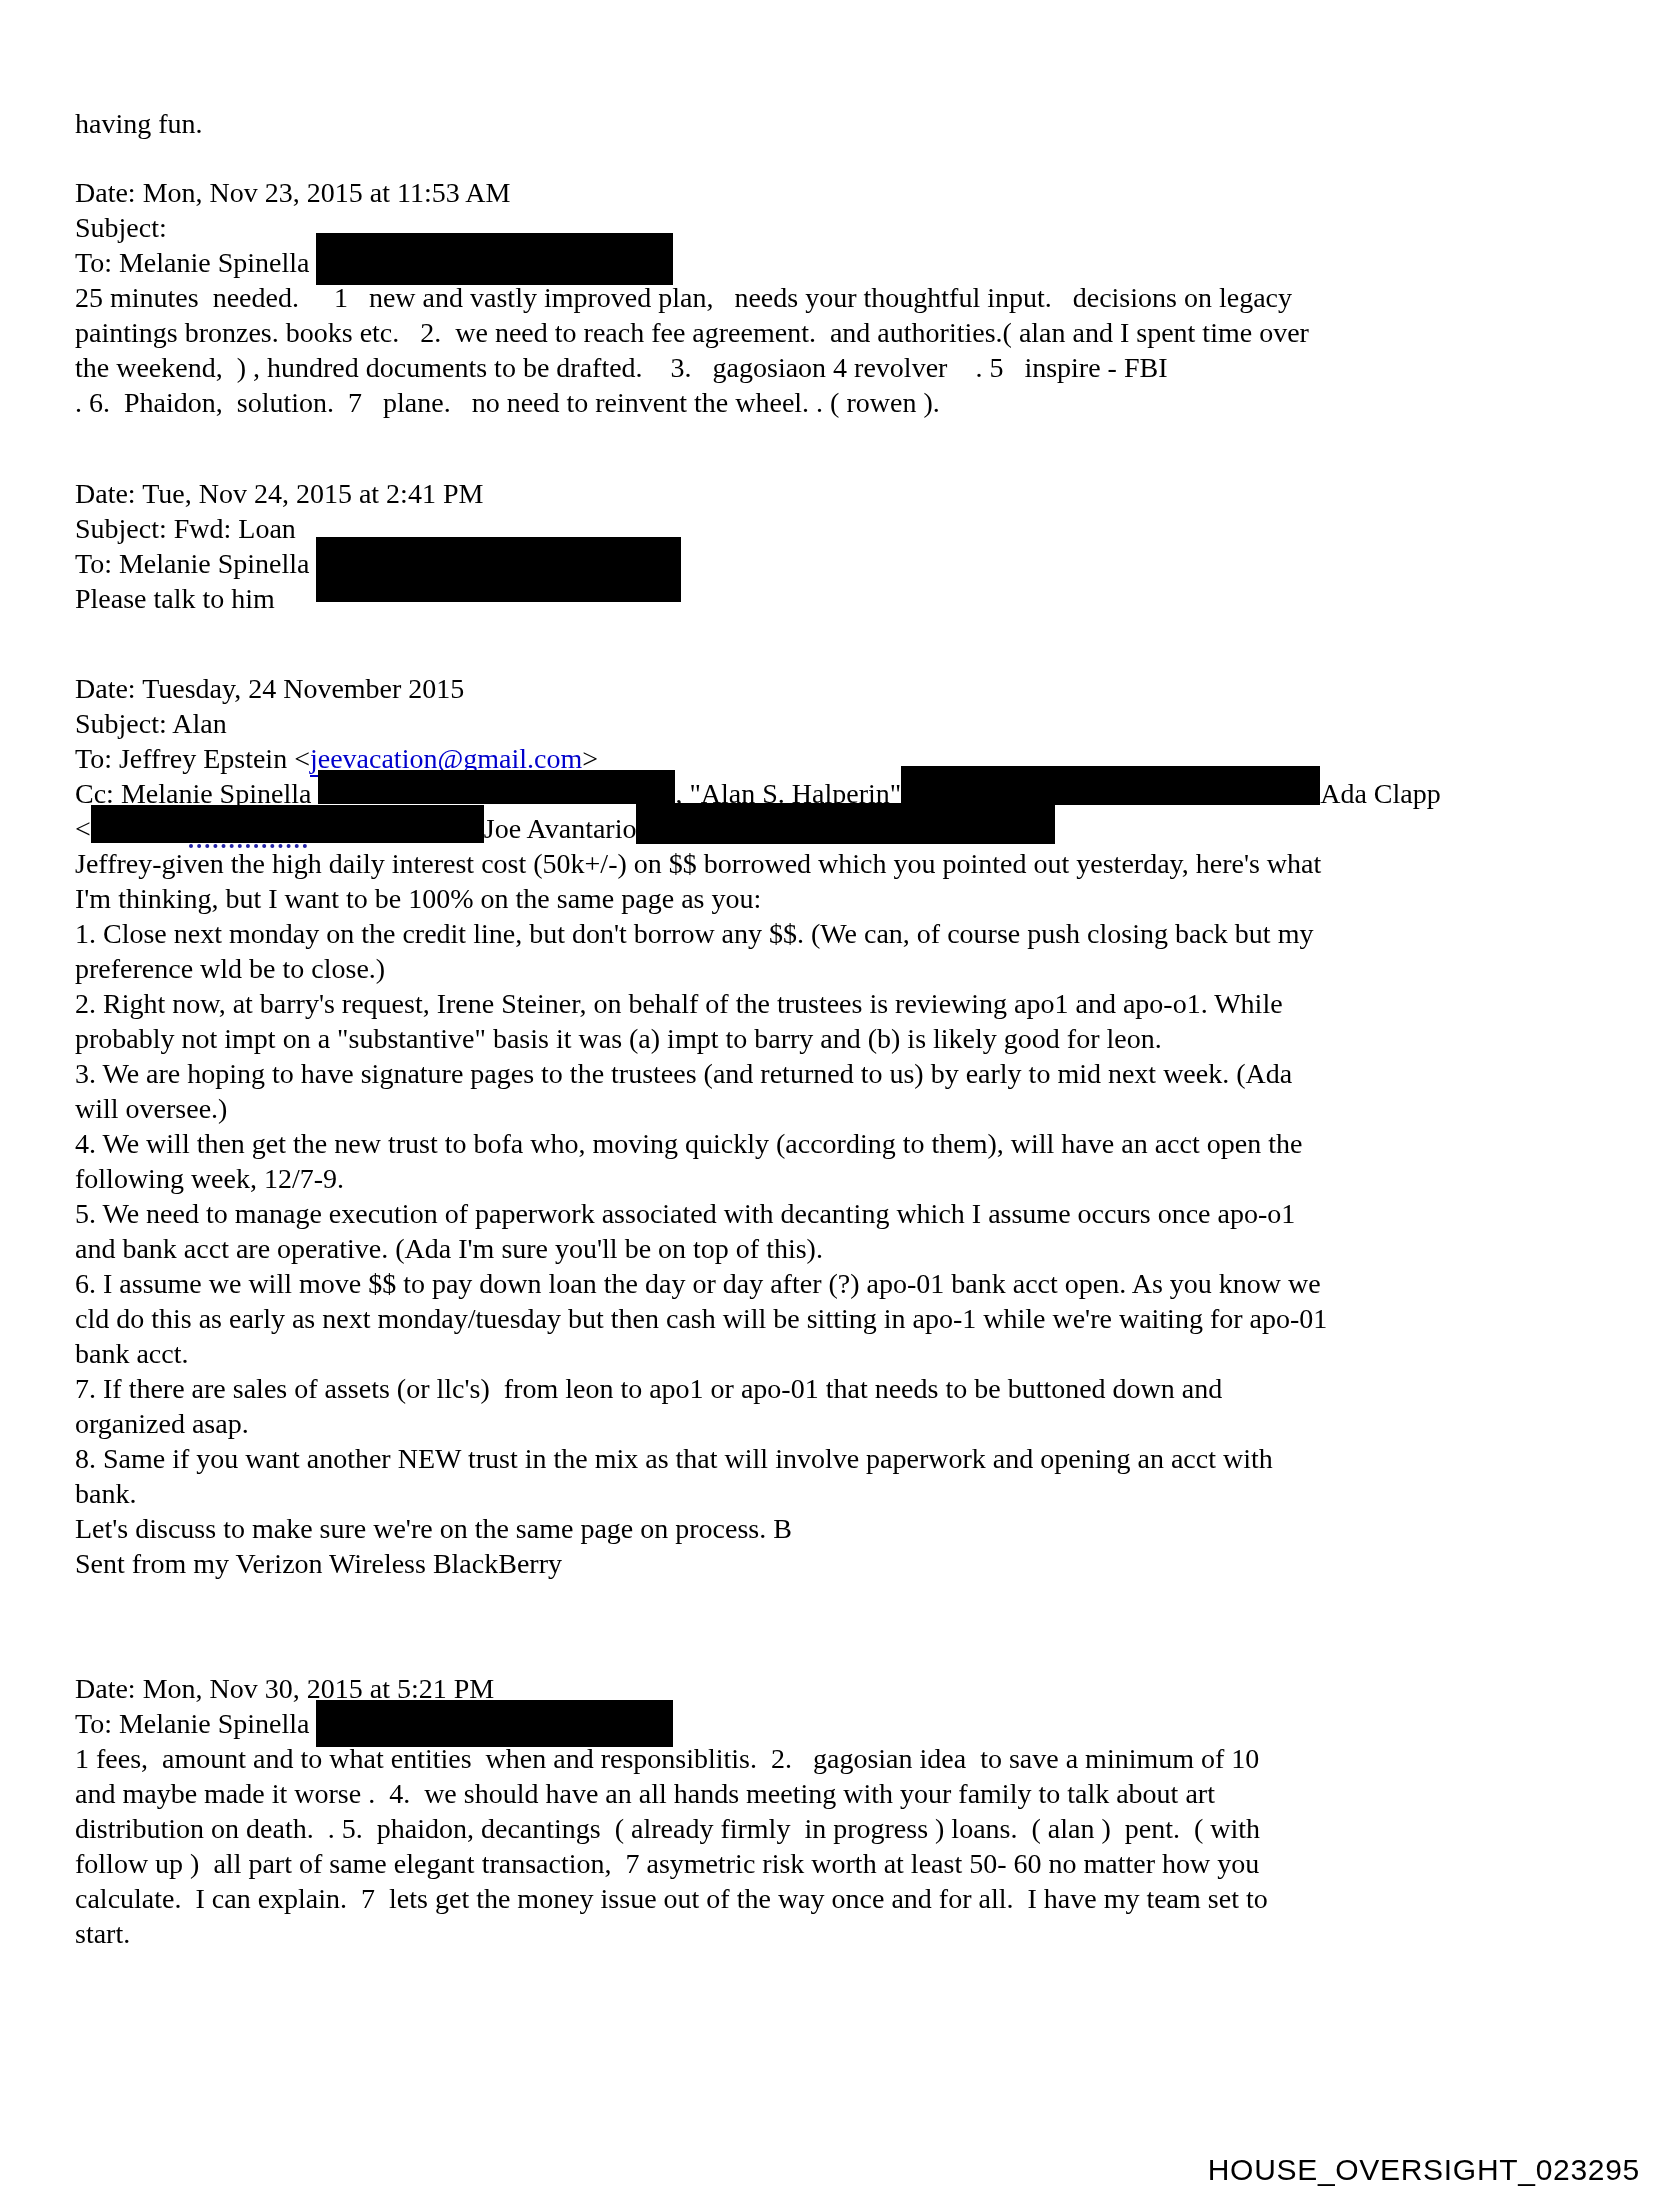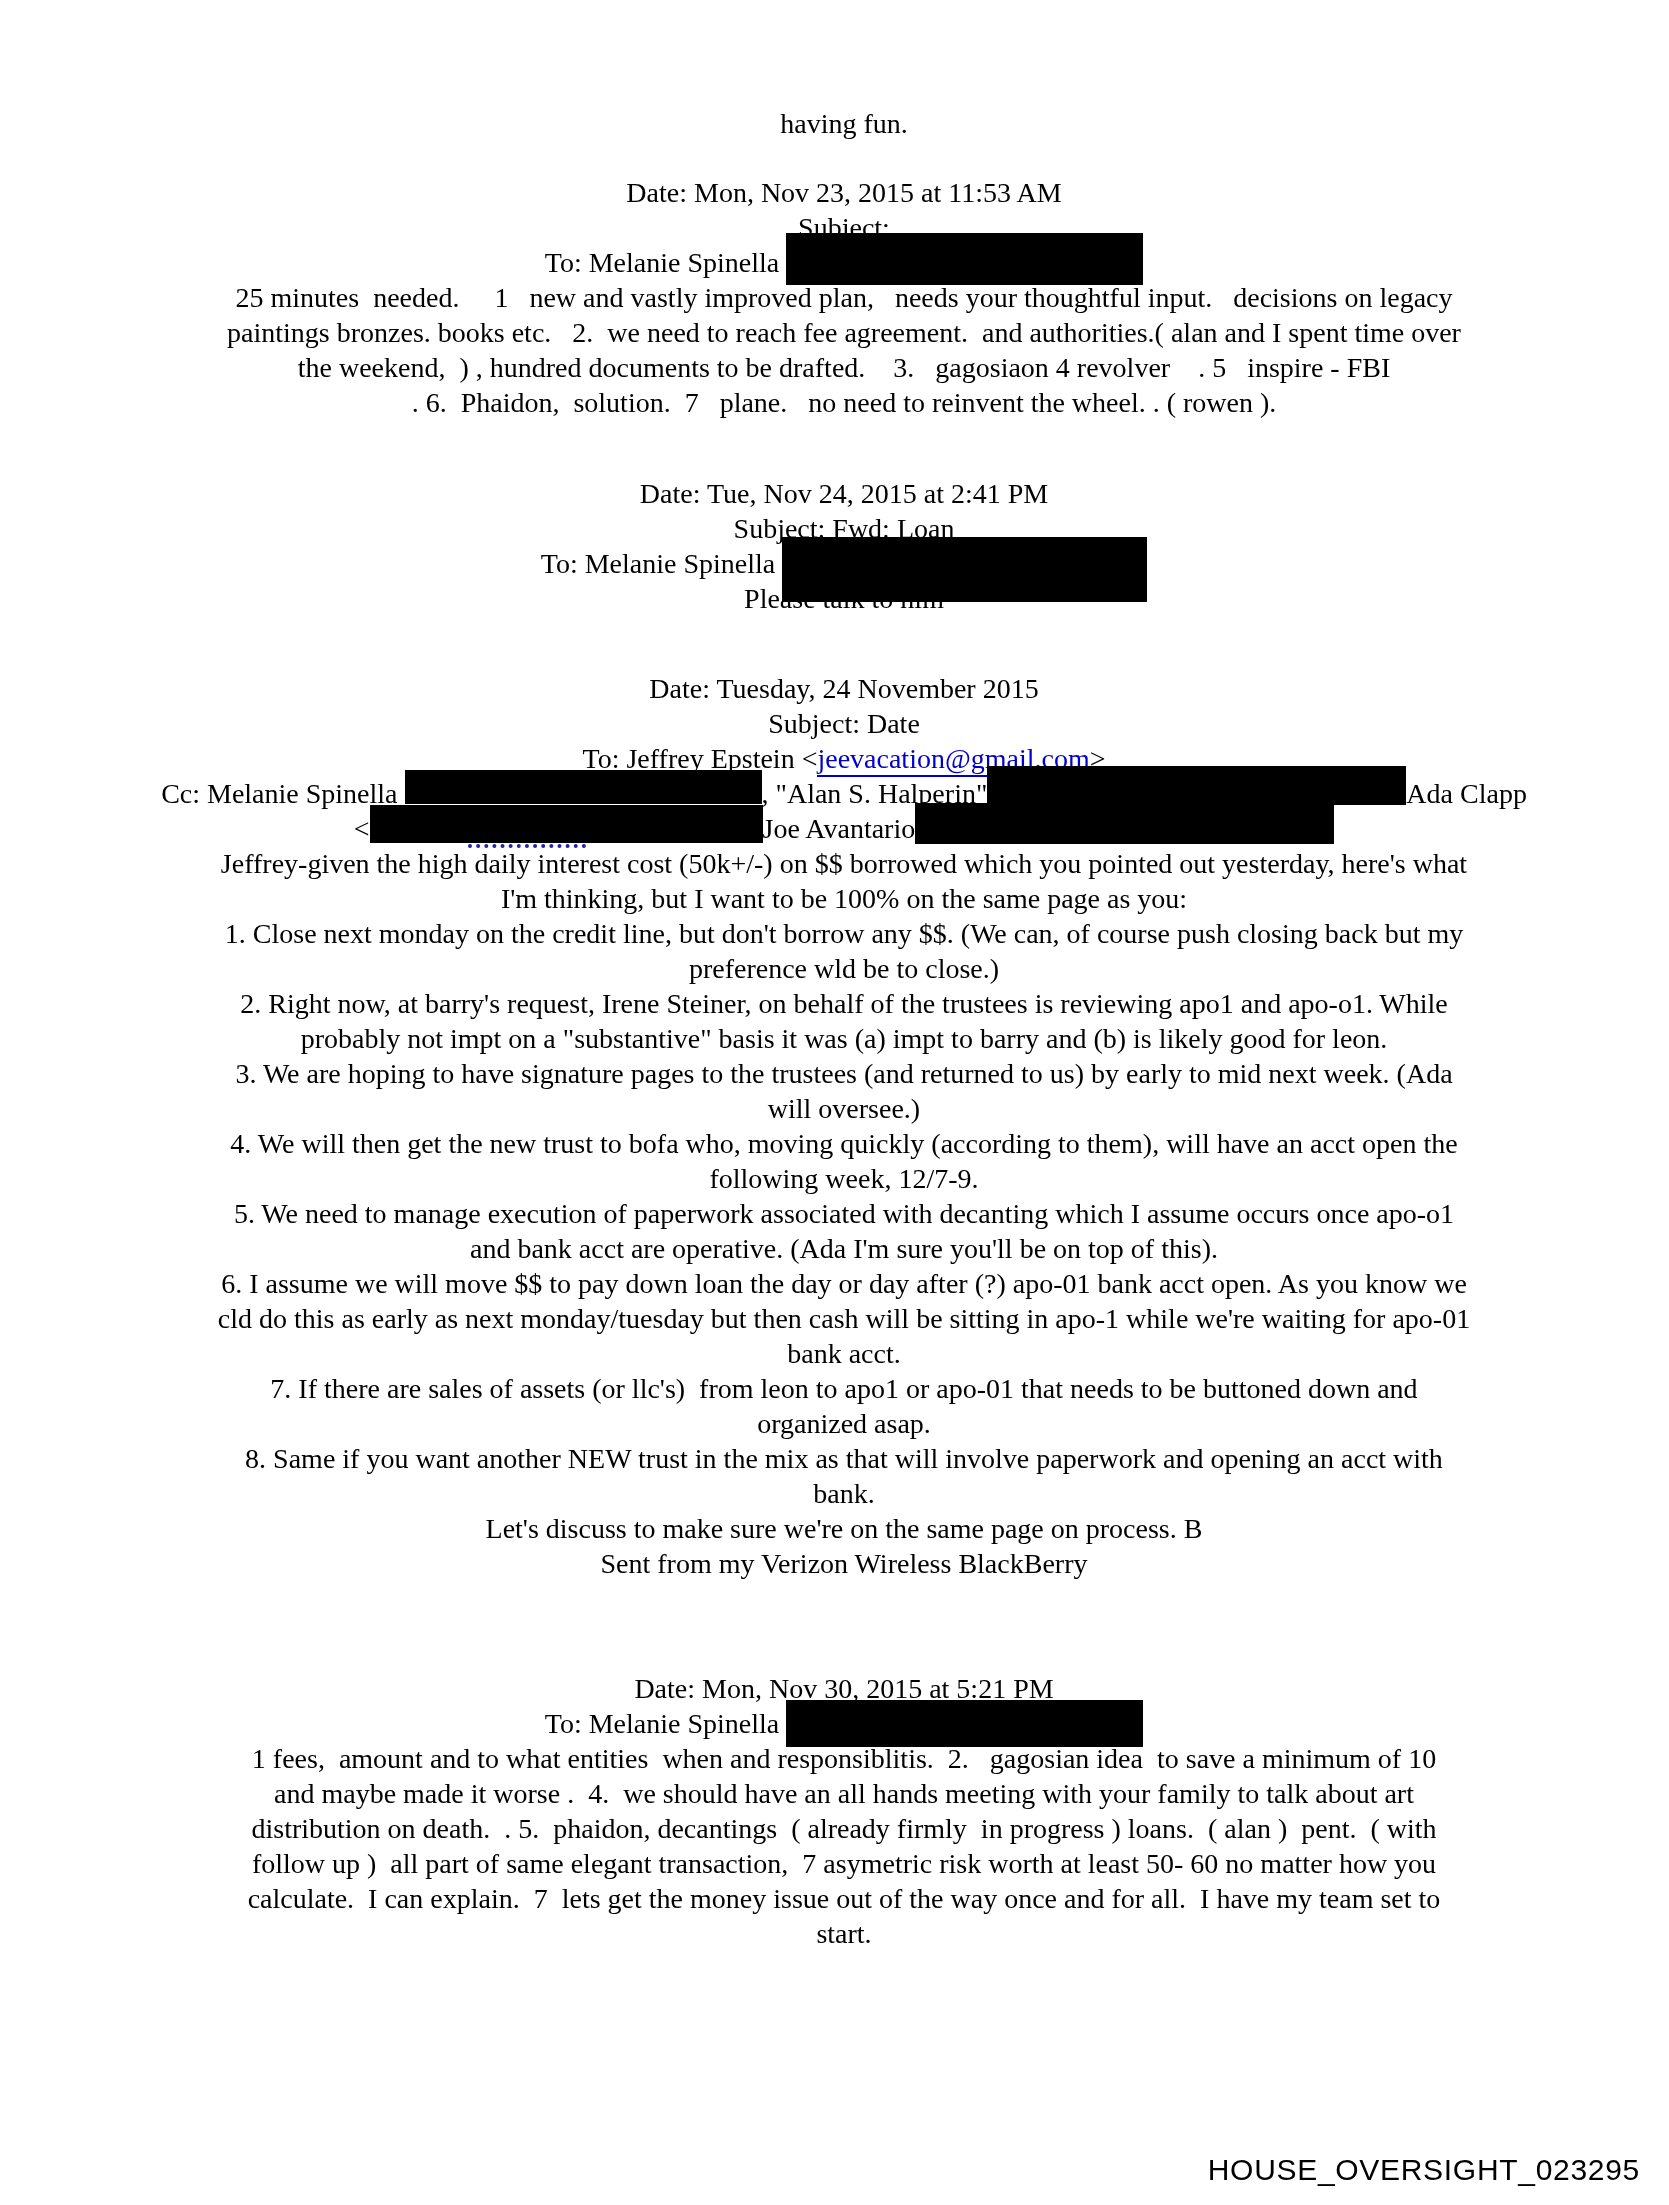--- a/index.html
+++ b/index.html
@@ -4,21 +4,21 @@
 <style>
   html,body{margin:0;padding:0;background:#888;}
   .page{
     position:relative;
     width:1669px;height:2205px;
     background:#ffffff;
     font-family:"Liberation Serif","DejaVu Serif",serif;
     font-size:28px;line-height:35px;color:#000;
     overflow:hidden;
   }
-  .content{position:absolute;left:75px;top:106px;width:1538px;text-align:center;}
+  .content{position:absolute;left:75px;top:106px;width:1538px;}
   .line{white-space:pre;min-height:35px;}
   .spacer{width:100%;}
   .link{color:#0000cc;border-bottom:2.6px solid #0000cc;padding-bottom:0.7px;}
   .redact{display:inline-block;position:relative;vertical-align:top;height:27.5px;}
   .redact .box{position:absolute;left:0;width:100%;background:#000;display:block;}
   .redact .marks{position:absolute;left:98px;top:33px;width:118px;height:0;
     border-bottom:4.6px dotted #2222a6;display:block;}
   .bates{
     position:absolute;top:2152px;right:29px;
     font-family:"Liberation Sans","DejaVu Sans",sans-serif;
@@ -39,21 +39,21 @@
       <div class="line"><span>paintings bronzes. books etc.   2.  we need to reach fee agreement.  and authorities.( alan and I spent time over</span></div>
       <div class="line"><span>the weekend,  ) , hundred documents to be drafted.    3.   gagosiaon 4 revolver    . 5   inspire - FBI</span></div>
       <div class="line"><span>. 6.  Phaidon,  solution.  7   plane.   no need to reinvent the wheel. . ( rowen ).</span></div>
       <div class="spacer" style="height: 56px;"></div>
       <div class="line"><span>Date: Tue, Nov 24, 2015 at 2:41 PM</span></div>
       <div class="line"><span>Subject: Fwd: Loan</span></div>
       <div class="line"><span>To: Melanie Spinella </span><span class="redact" style="width: 365px;"><i class="box" style="top: -9.2px; height: 65px;"></i></span></div>
       <div class="line"><span>Please talk to him</span></div>
       <div class="spacer" style="height: 55px;"></div>
       <div class="line"><span>Date: Tuesday, 24 November 2015</span></div>
-      <div class="line"><span>Subject: Date</span></div>
+      <div class="line"><span>Subject: Alan</span></div>
       <div class="line"><span>To: Jeffrey Epstein &lt;</span><span class="link">jeevacation@gmail.com</span><span>&gt;</span></div>
       <div class="line"><span>Cc: Melanie Spinella </span><span class="redact" style="width: 357px;"><i class="box" style="top: -5.9px; height: 34px;"></i></span><span>, "Alan S. Halperin"</span><span class="redact" style="width: 419px;"><i class="box" style="top: -9.8px; height: 39px;"></i></span><span>Ada Clapp</span></div>
       <div class="line"><span>&lt;</span><span class="redact" style="width: 393px;"><i class="box" style="top: -5.9px; height: 38px;"></i><i class="marks"></i></span><span>Joe Avantario</span><span class="redact" style="width: 419px;"><i class="box" style="top: -8.5px; height: 41px;"></i></span></div>
       <div class="line"><span>Jeffrey-given the high daily interest cost (50k+/-) on $$ borrowed which you pointed out yesterday, here's what</span></div>
       <div class="line"><span>I'm thinking, but I want to be 100% on the same page as you:</span></div>
       <div class="line"><span>1. Close next monday on the credit line, but don't borrow any $$. (We can, of course push closing back but my</span></div>
       <div class="line"><span>preference wld be to close.)</span></div>
       <div class="line"><span>2. Right now, at barry's request, Irene Steiner, on behalf of the trustees is reviewing apo1 and apo-o1. While</span></div>
       <div class="line"><span>probably not impt on a "substantive" basis it was (a) impt to barry and (b) is likely good for leon.</span></div>
       <div class="line"><span>3. We are hoping to have signature pages to the trustees (and returned to us) by early to mid next week. (Ada</span></div>

